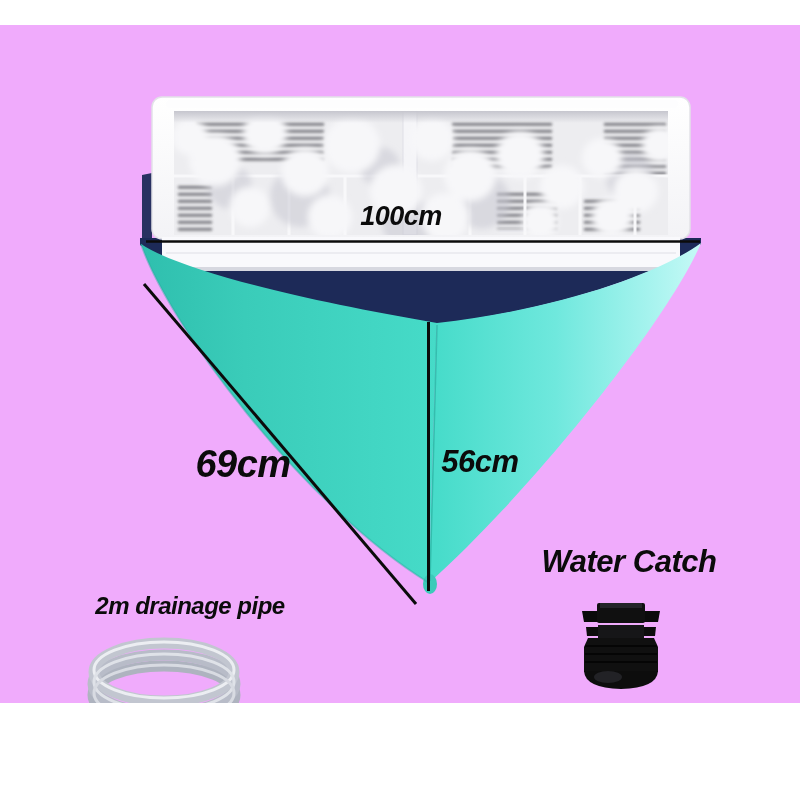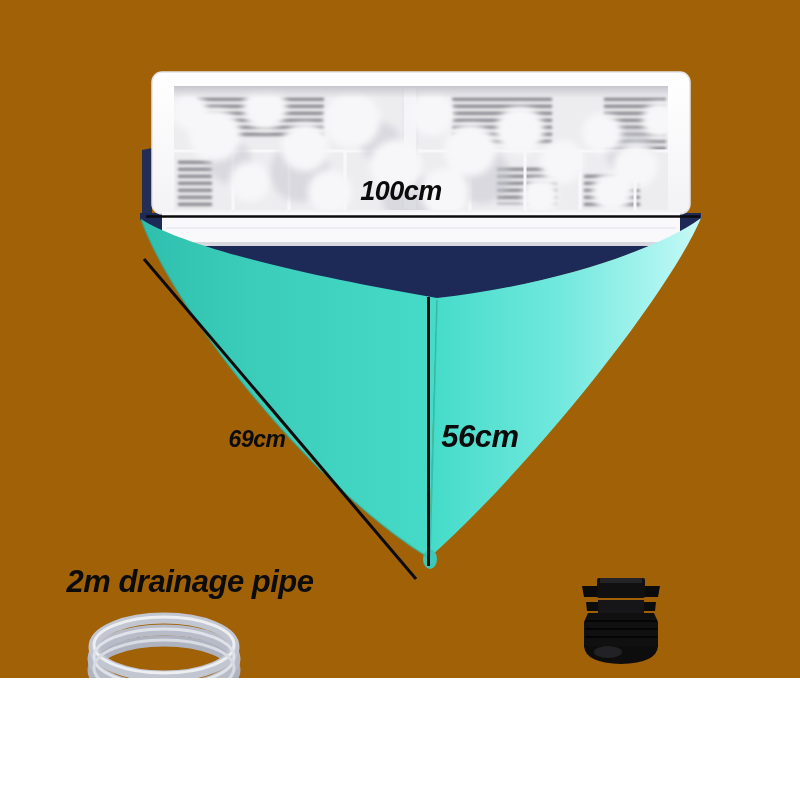--- a/index.html
+++ b/index.html
@@ -1,24 +1,24 @@
 <!DOCTYPE html>
 <html><head>
 <meta charset="utf-8">
 <style>
   html,body{margin:0;padding:0;background:#ffffff;}
-  .stage{position:relative;width:800px;height:678px;background:#a16207;overflow:hidden;
-         font-family:"Liberation Sans",sans-serif;}
+  .stage{position:relative;width:800px;height:678px;background:#f0abfc;overflow:hidden;
+         font-family:"Liberation Sans",sans-serif;margin-top:25px;}
   .stage svg{position:absolute;left:0;top:0;}
   .dim{position:absolute;transform:translate(-50%,-50%);font-style:italic;font-weight:700;
        color:#0b0b0b;white-space:nowrap;line-height:1;letter-spacing:-0.5px;}
   .dim-top{left:401px;top:191px;font-size:27px;}
-  .dim-left{left:257px;top:439px;font-size:23px;text-align:right;}
+  .dim-left{left:243px;top:439px;font-size:38px;text-align:right;}
   .dim-depth{left:480px;top:436px;font-size:31px;}
-  .acc-pipe{left:190px;top:581px;font-size:31px;}
+  .acc-pipe{left:190px;top:581px;font-size:24px;}
   .acc-catch{left:629px;top:536px;font-size:31px;}
 </style>
 </head>
 <body>
 
 <div class="stage">
 
 <svg width="800" height="800" viewBox="0 0 800 800">
   <defs>
     <linearGradient id="bodyGrad" x1="0" y1="0" x2="0" y2="1">
@@ -165,14 +165,15 @@
     </g>
     <path d="M584,646 Q585,663 621,664 Q657,663 658,646 Z" fill="#0d0d0d"></path>
     <ellipse cx="608" cy="652" rx="14" ry="6" fill="#222226"></ellipse>
   </g>
 </svg>
 
 <div class="dim dim-top">100cm</div>
 <div class="dim dim-left">69cm</div>
 <div class="dim dim-depth">56cm</div>
 <div class="dim acc-pipe">2m drainage pipe</div>
+<div class="dim acc-catch">Water Catch</div>
 
 </div>
 
 </body></html>

